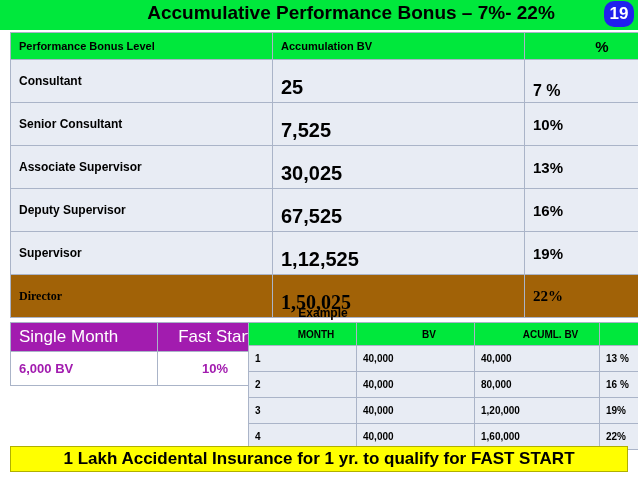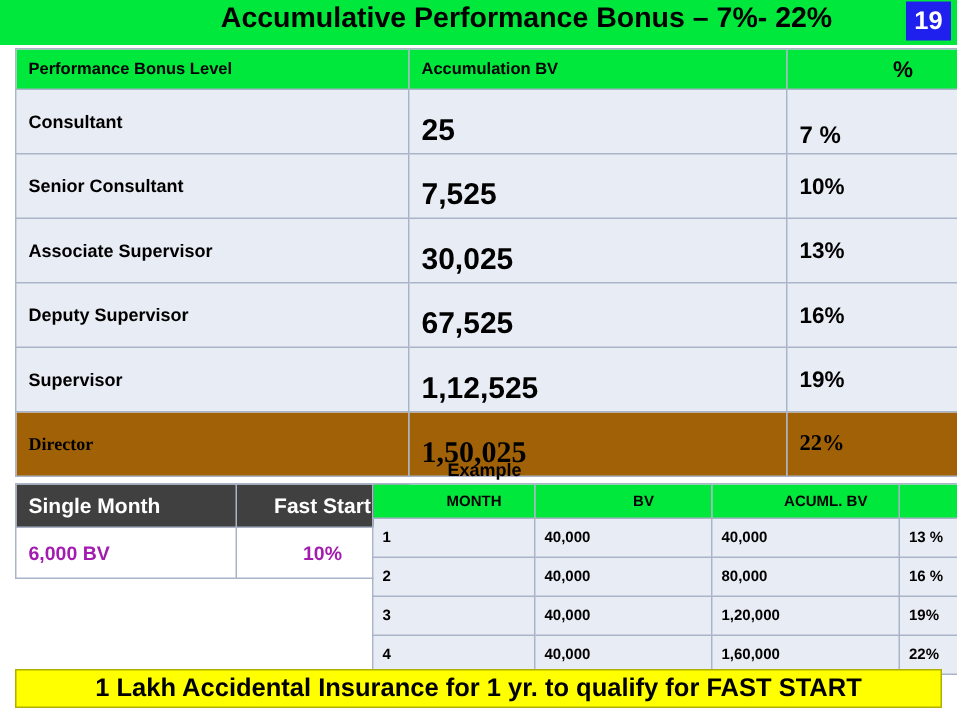--- a/index.html
+++ b/index.html
@@ -44,20 +44,21 @@
     position: absolute;
     right: 4px; top: 1px;
     width: 30px;
     height: 26px;
     background: #2020ee;
     color: #ffffff;
     font-size: 17px;
     font-weight: bold;
     text-align: center;
     line-height: 26px;
+    border-radius: 10px;
   }
 
   
   .main-table {
     position: absolute;
     left: 10px; top: 32px;
     width: 618px;
     border-collapse: collapse;
     table-layout: fixed;
   }
@@ -134,24 +135,24 @@
     padding: 0 8px;
     height: 33px;
     color: #a21caf;
     font-size: 13px;
     font-weight: bold;
     background: #ffffff;
   }
   .left-table .lt-c0 { width: 130px; }
   .left-table .lt-c1 { width: 98px; text-align: center; }
   .left-table tr.hdr td {
-    background: #404040;
+    background: #a21caf;
     color: #ffffff;
-    font-size: 14px;
-    font-weight: bold;
+    font-size: 17px;
+    font-weight: normal;
     height: 28px;
   }
 
   
   .ex-table {
     position: absolute;
     left: 248px; top: 322px;
     width: 380px;
     border-collapse: collapse;
     table-layout: fixed;

